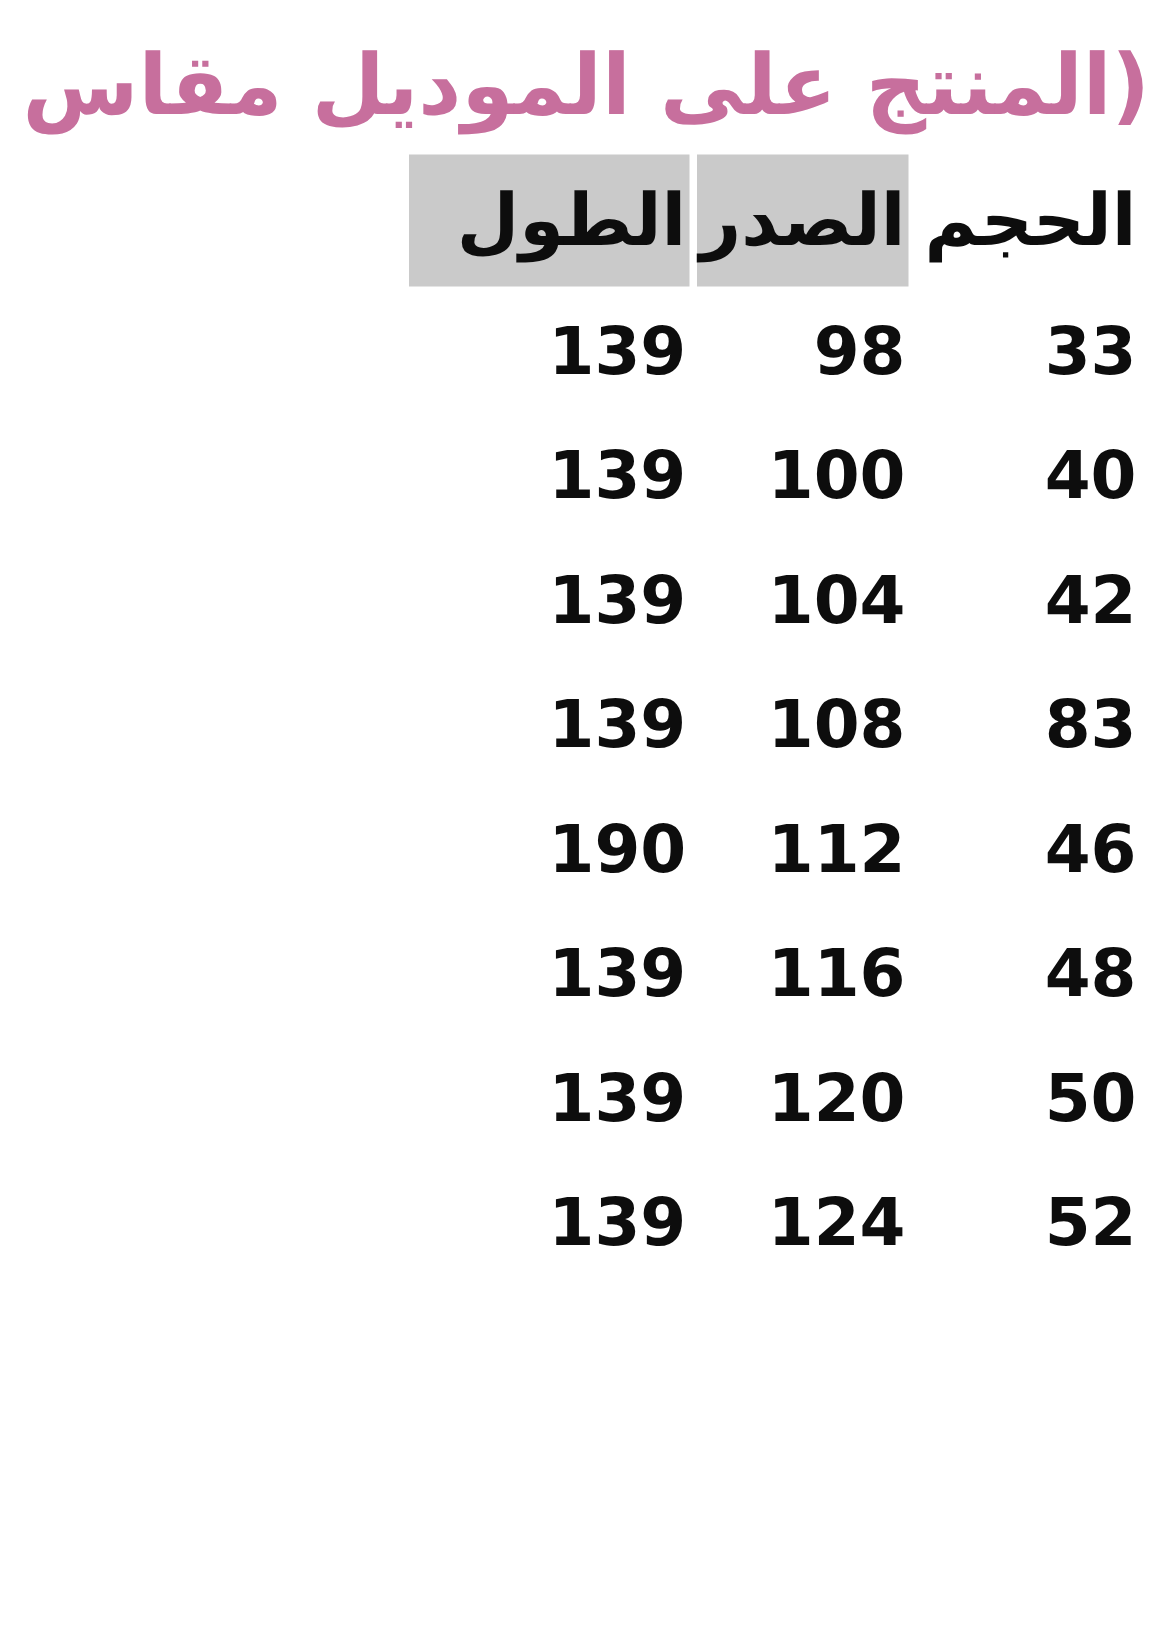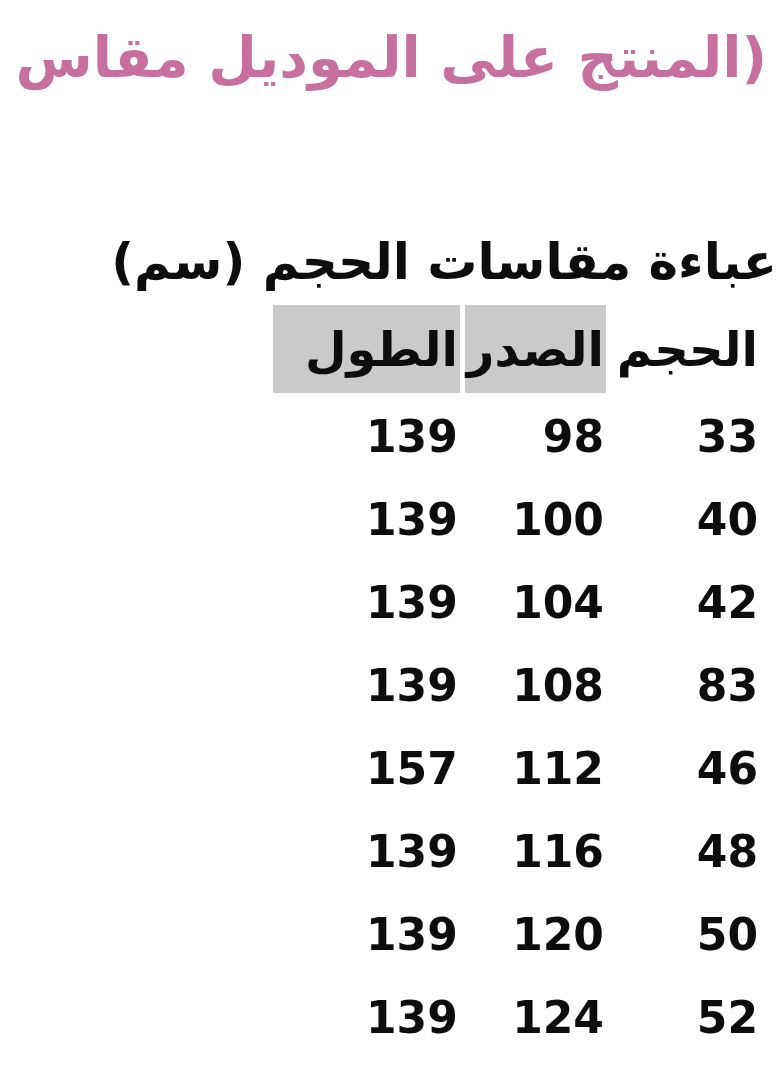--- a/index.html
+++ b/index.html
@@ -72,21 +72,20 @@
   .col-chest  { width: 140px; }
   .col-length { width: 137px; padding-left: 32px; }
 </style>
 </head>
 <body>
 
 <div class="page">
 
   <div class="model-note">(المنتج على الموديل مقاس 38)</div>
 
-  <div class="size-caption">عباءة مقاسات الحجم (سم)</div>
 
   <table class="size-table">
     <thead>
       <tr id="header-row">
           <th class="col-size">الحجم</th>
           <th class="col-chest hl">الصدر</th>
           <th class="col-length hl">الطول</th>
         </tr>
     </thead>
     <tbody id="table-body">
@@ -106,21 +105,21 @@
           <td class="col-length">139</td>
         </tr>
         <tr>
           <td class="col-size">83</td>
           <td class="col-chest">108</td>
           <td class="col-length">139</td>
         </tr>
         <tr>
           <td class="col-size">46</td>
           <td class="col-chest">112</td>
-          <td class="col-length">157</td>
+          <td class="col-length">190</td>
         </tr>
         <tr>
           <td class="col-size">48</td>
           <td class="col-chest">116</td>
           <td class="col-length">139</td>
         </tr>
         <tr>
           <td class="col-size">50</td>
           <td class="col-chest">120</td>
           <td class="col-length">139</td>

